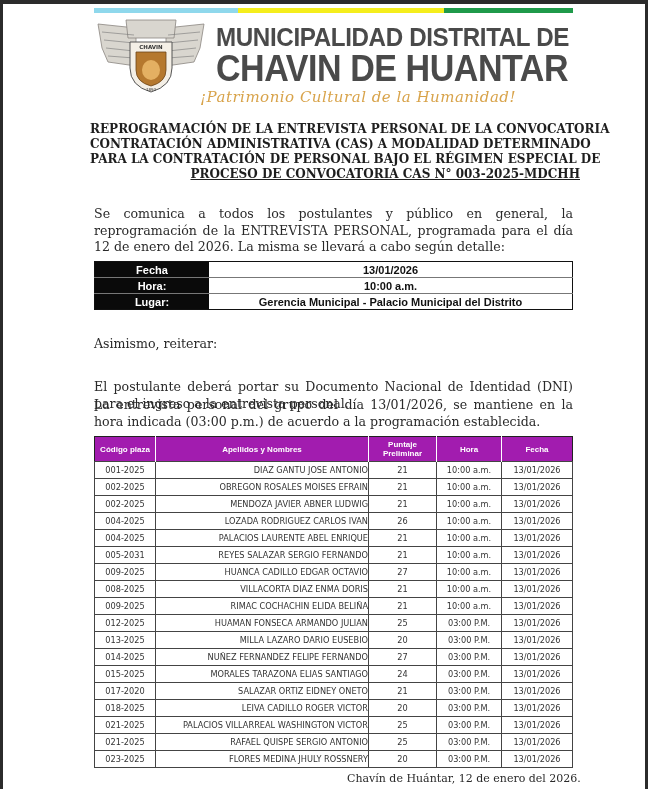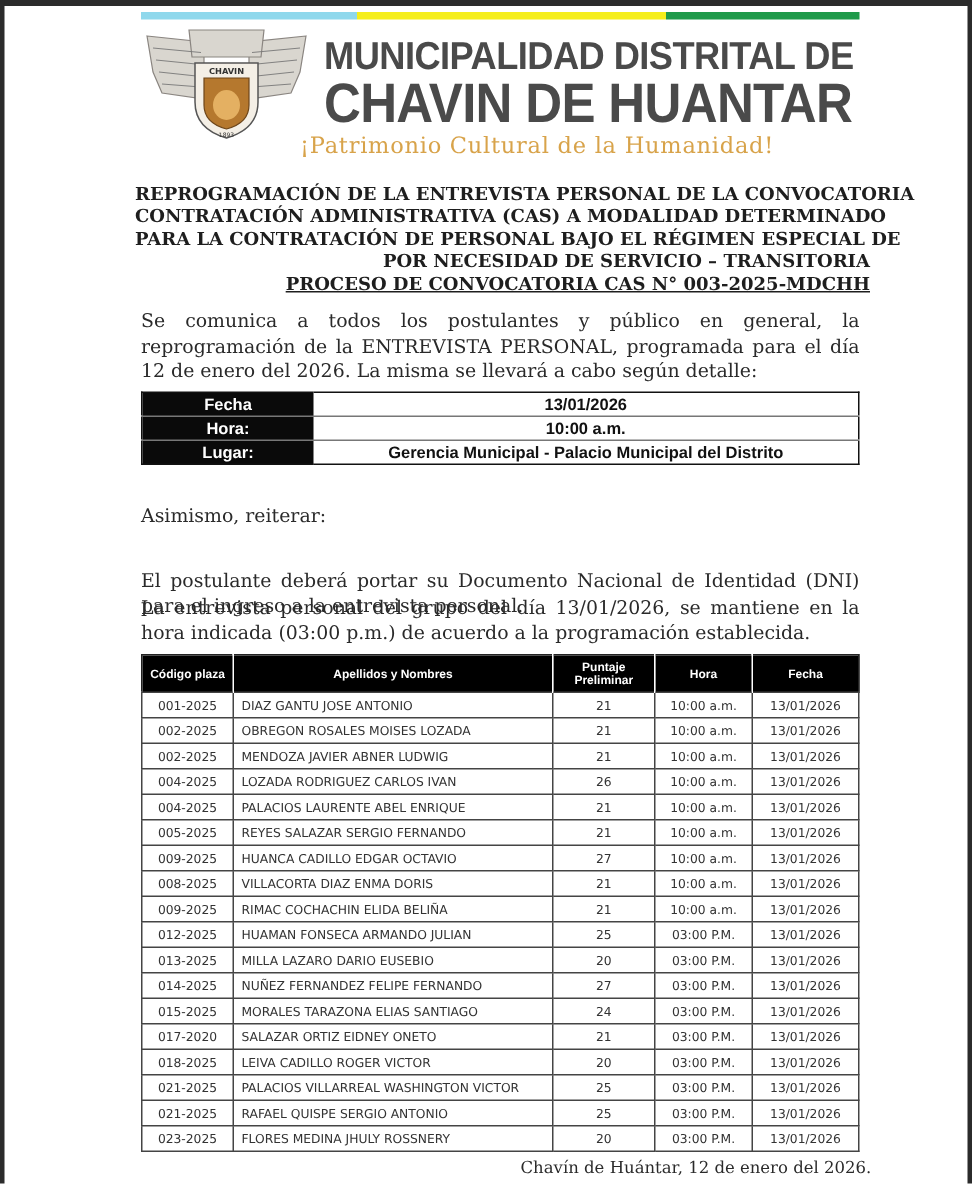--- a/index.html
+++ b/index.html
@@ -27,21 +27,21 @@
     transform: scaleX(0.93); transform-origin: left top;
   }
   .brand2 {
     position: absolute; left: 216px; top: 48px;
     font-family: "Liberation Sans", sans-serif; font-weight: bold;
     font-size: 37px; letter-spacing: -0.5px; color: #4a4a4a; white-space: nowrap;
     transform: scaleX(0.92); transform-origin: left top;
   }
   .slogan {
     position: absolute; left: 200px; top: 88px;
-    font-family: "DejaVu Serif", serif; 
+    font-family: "DejaVu Serif", serif; font-style: italic;
     font-size: 15px; color: #d8a34a; white-space: nowrap; letter-spacing: 0.5px;
   }
   .title {
     position: absolute; left: 90px; top: 122px; width: 490px;
     text-align: right; font-weight: bold; font-size: 12px; line-height: 15px;
     color: #1e1e1e;
   }
   .title .line { display: block; white-space: nowrap; }
   .title .ul { text-decoration: underline; }
   .para {
@@ -55,29 +55,29 @@
   }
   .info-table td { height: 15px; padding: 0; text-align: center; border-bottom: 1px solid #777; }
   .info-table td.k { background: #0a0a0a; color: #fff; width: 114px; }
   .info-table td.v { color: #111; }
   .main-table {
     position: absolute; left: 94px; top: 436px; width: 479px;
     border-collapse: collapse; border: 1.5px solid #222;
     font-family: "DejaVu Sans", sans-serif; font-size: 8.2px; color: #333;
   }
   .main-table th {
-    background: #000000; color: #fff; font-family: "Liberation Sans", sans-serif;
+    background: #a21caf; color: #fff; font-family: "Liberation Sans", sans-serif;
     font-weight: bold; font-size: 8px; height: 24px; padding: 0; line-height: 9px;
     border-right: 1px solid #fff;
   }
   .main-table th:last-child { border-right: none; }
   .main-table td {
     height: 16px; padding: 0; border: 1px solid #444; text-align: center; white-space: nowrap;
   }
-  .main-table td.name { text-align: left; padding-left: 5px; margin-top: 18px; }
+  .main-table td.name { text-align: right; padding-left: 5px; margin-top: 18px; }
   .signoff {
     position: absolute; left: 347px; top: 772px;
     font-size: 11px; color: #2a2a2a; white-space: nowrap;
   }
 </style>
 </head>
 <body>
 
 <div class="frame"></div>
 
@@ -107,21 +107,20 @@
 </div>
 
 <div class="brand1">MUNICIPALIDAD DISTRITAL DE</div>
 <div class="brand2">CHAVIN DE HUANTAR</div>
 <div class="slogan">¡Patrimonio Cultural de la Humanidad!</div>
 
 <div class="title">
   <span class="line">REPROGRAMACIÓN DE LA ENTREVISTA PERSONAL DE LA CONVOCATORIA</span>
   <span class="line">CONTRATACIÓN ADMINISTRATIVA (CAS) A MODALIDAD DETERMINADO</span>
   <span class="line">PARA LA CONTRATACIÓN DE PERSONAL BAJO EL RÉGIMEN ESPECIAL DE</span>
-  <span class="line">POR NECESIDAD DE SERVICIO – TRANSITORIA</span>
   <span class="line ul">PROCESO DE CONVOCATORIA CAS N° 003-2025-MDCHH</span>
 </div>
 
 <div class="para" style="top:206px">Se comunica a todos los postulantes y público en general, la reprogramación de la ENTREVISTA PERSONAL, programada para el día 12 de enero del 2026. La misma se llevará a cabo según detalle:</div>
 
 <table class="info-table">
   <tbody>
       <tr>
     <td class="k">Fecha</td>
     <td class="v">13/01/2026</td>
@@ -154,21 +153,21 @@
   <tbody id="rows">
       <tr>
         <td>001-2025</td>
         <td class="name">DIAZ GANTU JOSE ANTONIO</td>
         <td>21</td>
         <td>10:00 a.m.</td>
         <td>13/01/2026</td>
       </tr>
       <tr>
         <td>002-2025</td>
-        <td class="name">OBREGON ROSALES MOISES LOZADA</td>
+        <td class="name">OBREGON ROSALES MOISES EFRAIN</td>
         <td>21</td>
         <td>10:00 a.m.</td>
         <td>13/01/2026</td>
       </tr>
       <tr>
         <td>002-2025</td>
         <td class="name">MENDOZA JAVIER ABNER LUDWIG</td>
         <td>21</td>
         <td>10:00 a.m.</td>
         <td>13/01/2026</td>
@@ -181,21 +180,21 @@
         <td>13/01/2026</td>
       </tr>
       <tr>
         <td>004-2025</td>
         <td class="name">PALACIOS LAURENTE ABEL ENRIQUE</td>
         <td>21</td>
         <td>10:00 a.m.</td>
         <td>13/01/2026</td>
       </tr>
       <tr>
-        <td>005-2025</td>
+        <td>005-2031</td>
         <td class="name">REYES SALAZAR SERGIO FERNANDO</td>
         <td>21</td>
         <td>10:00 a.m.</td>
         <td>13/01/2026</td>
       </tr>
       <tr>
         <td>009-2025</td>
         <td class="name">HUANCA CADILLO EDGAR OCTAVIO</td>
         <td>27</td>
         <td>10:00 a.m.</td>

